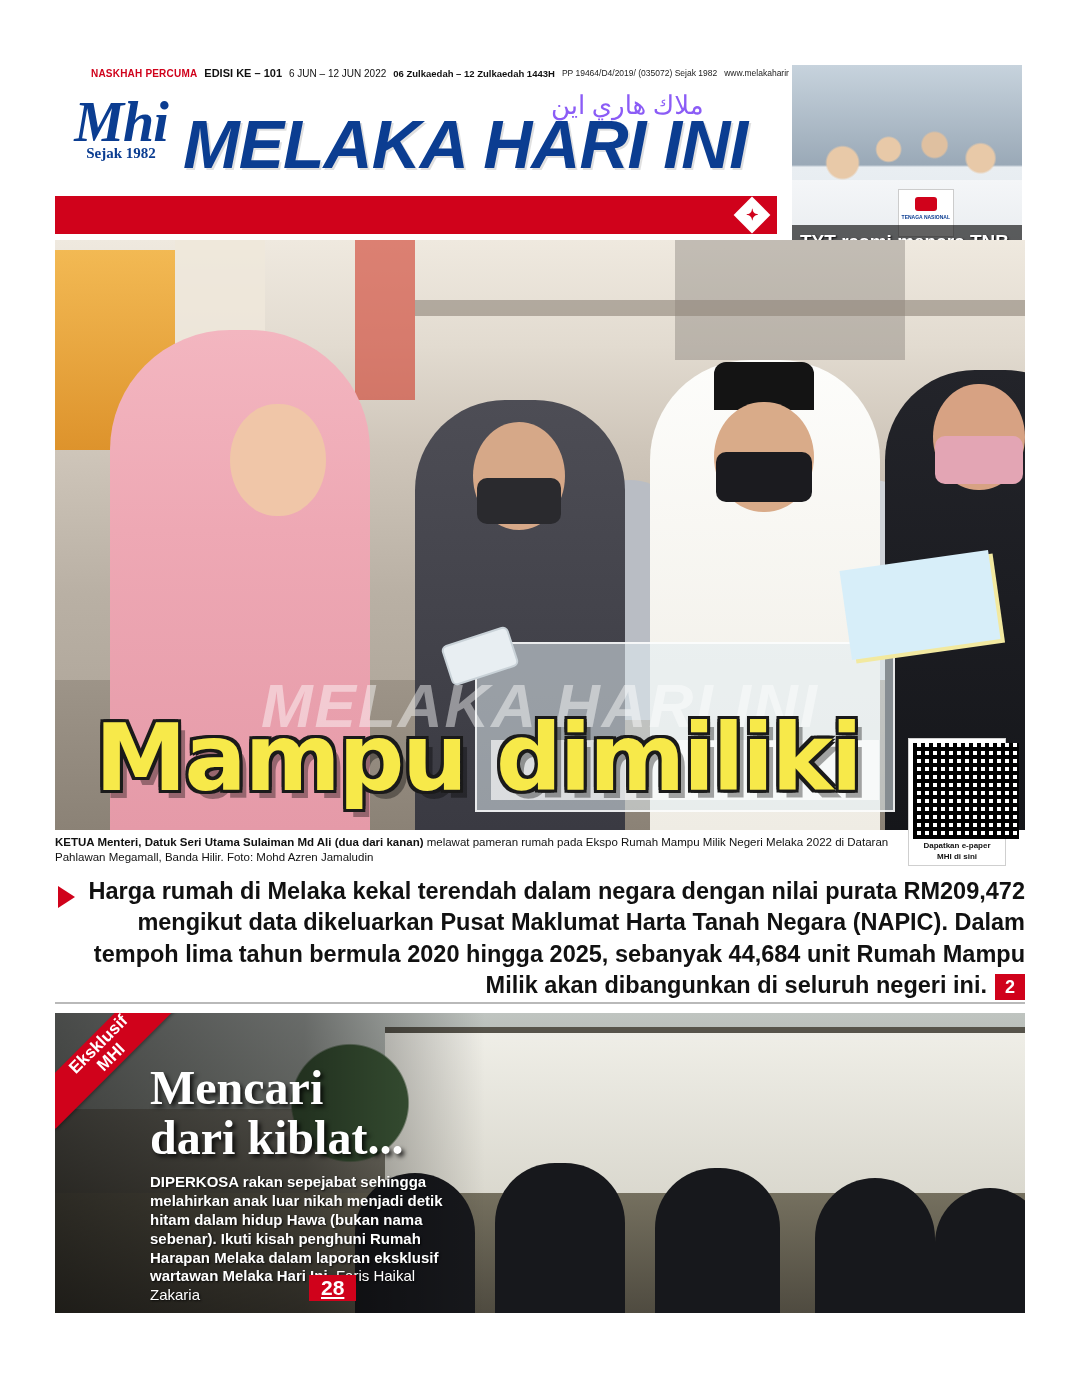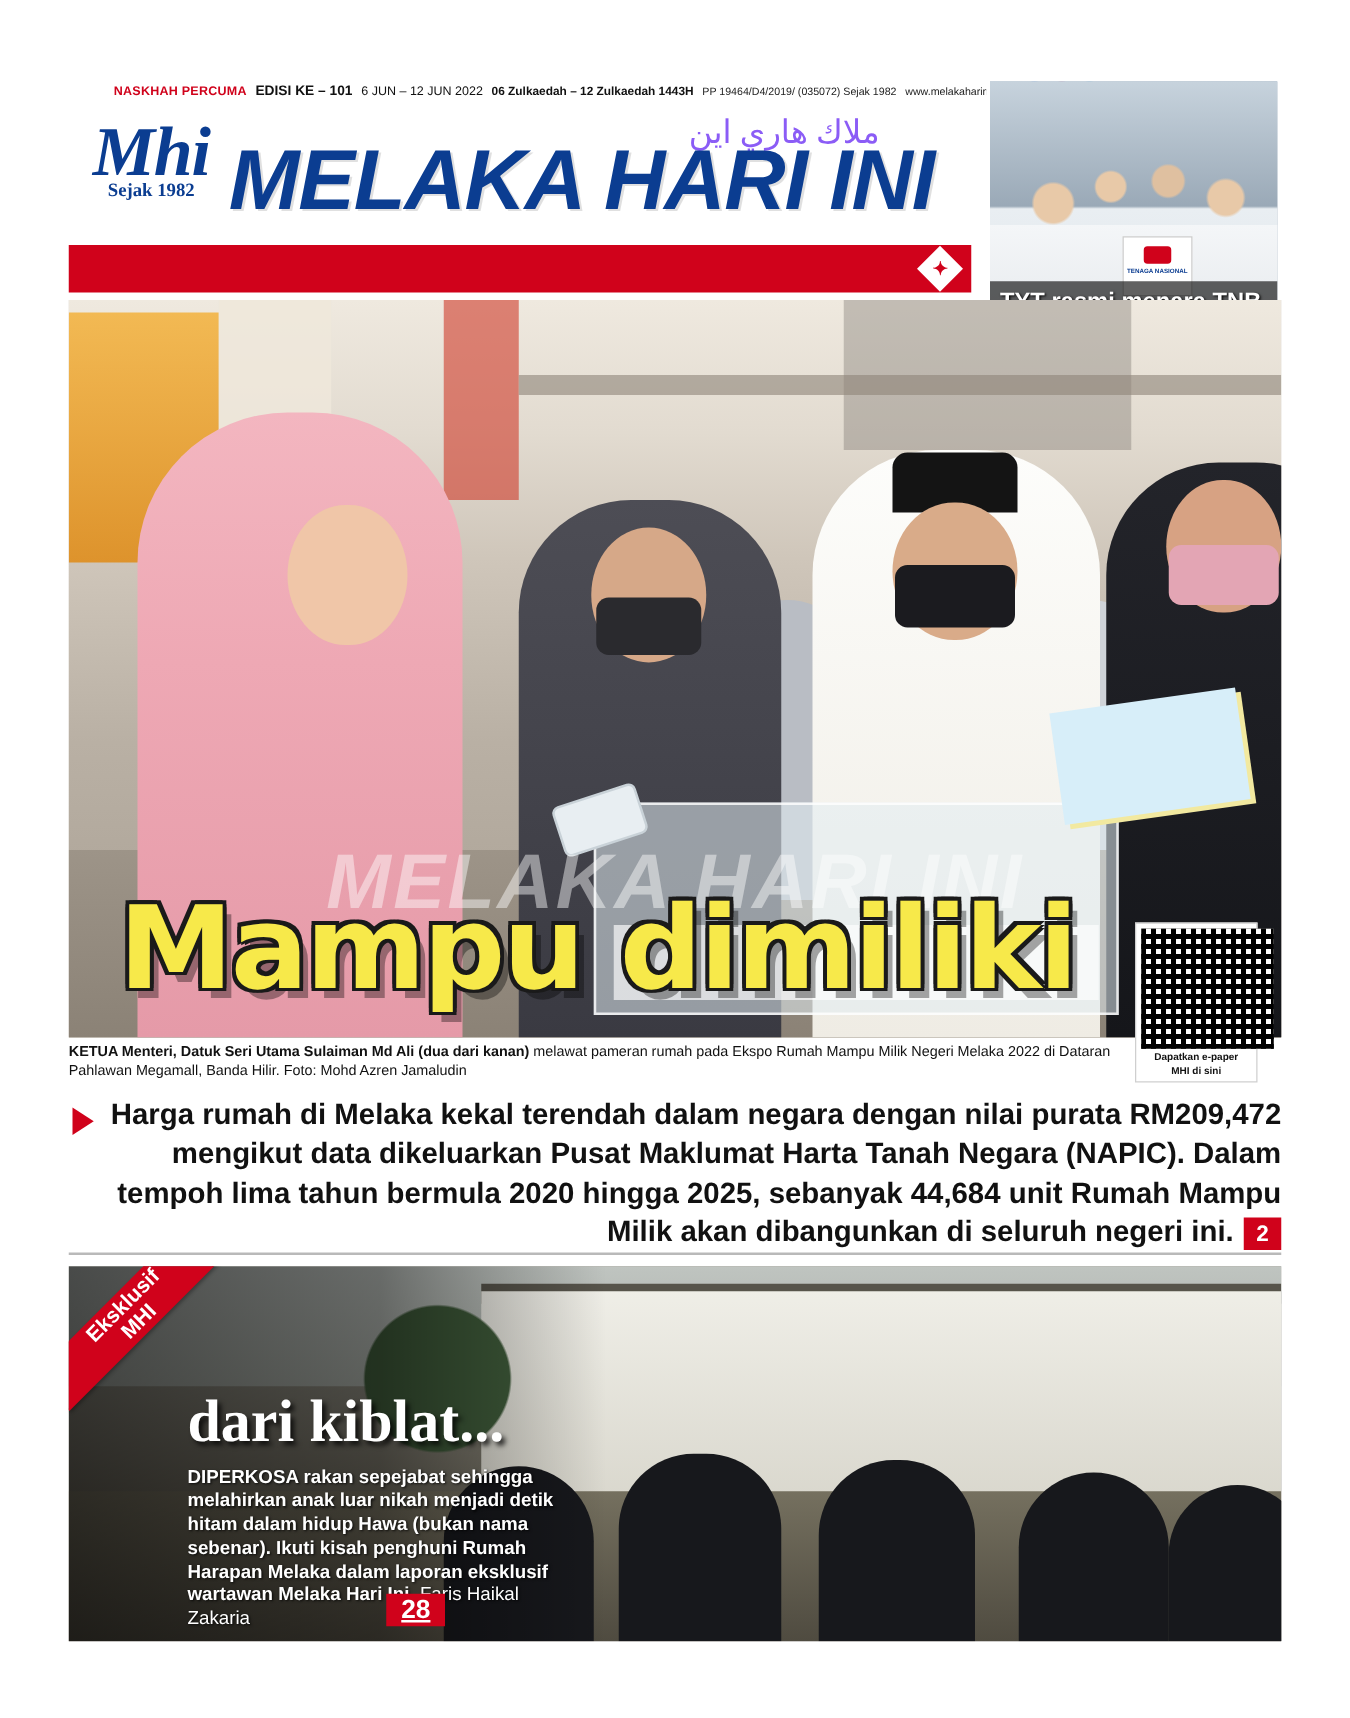--- a/index.html
+++ b/index.html
@@ -458,21 +458,21 @@
     <div class="f-shade"></div>
 
     <div class="ribbon">
       <span>
         <span>Eksklusif</span><br>
         <span>MHI</span>
       </span>
     </div>
 
     <div class="f-title">
-      <br>
+      <span>Mencari</span><br>
       <span>dari kiblat...</span>
     </div>
 
     <div class="f-body">
       <span>DIPERKOSA</span><span> rakan sepejabat sehingga melahirkan anak luar nikah menjadi detik hitam dalam hidup Hawa (bukan nama sebenar). Ikuti kisah penghuni Rumah Harapan Melaka dalam laporan eksklusif wartawan Melaka Hari Ini,</span>
       <span class="thin">Faris Haikal Zakaria</span>
     </div>
 
     <div class="f-pagebox">28</div>
   </div>

